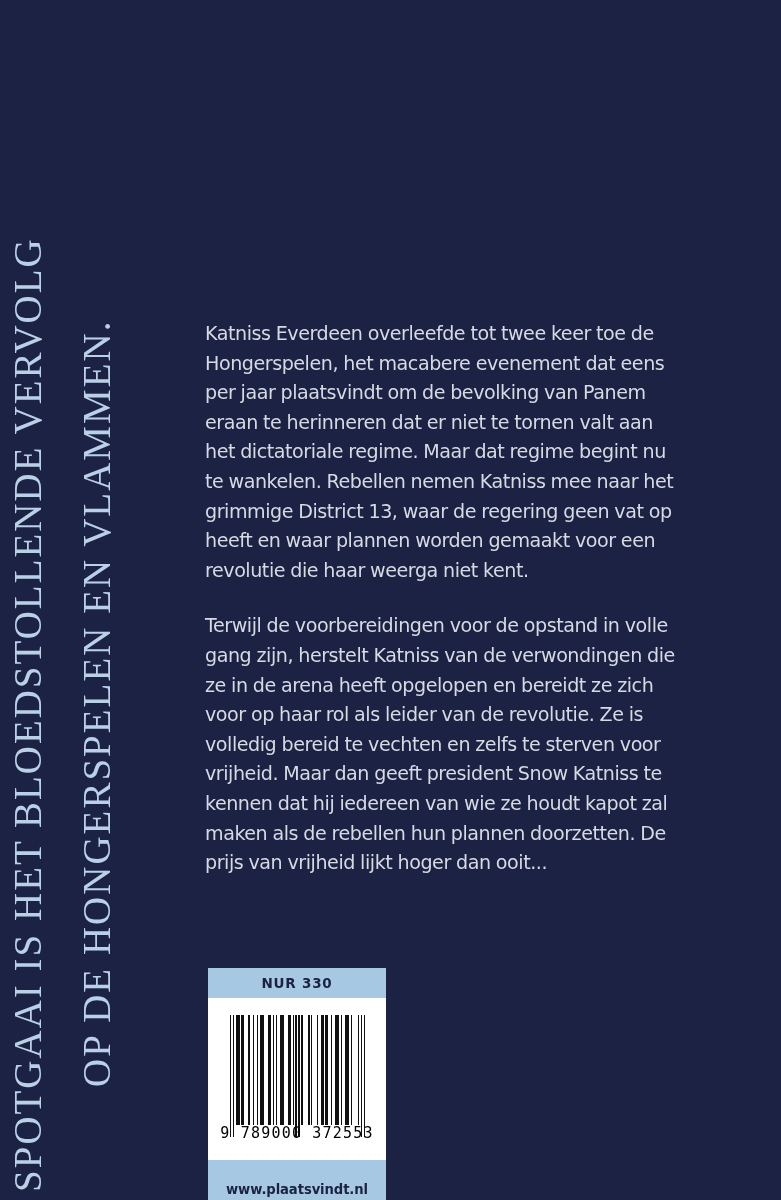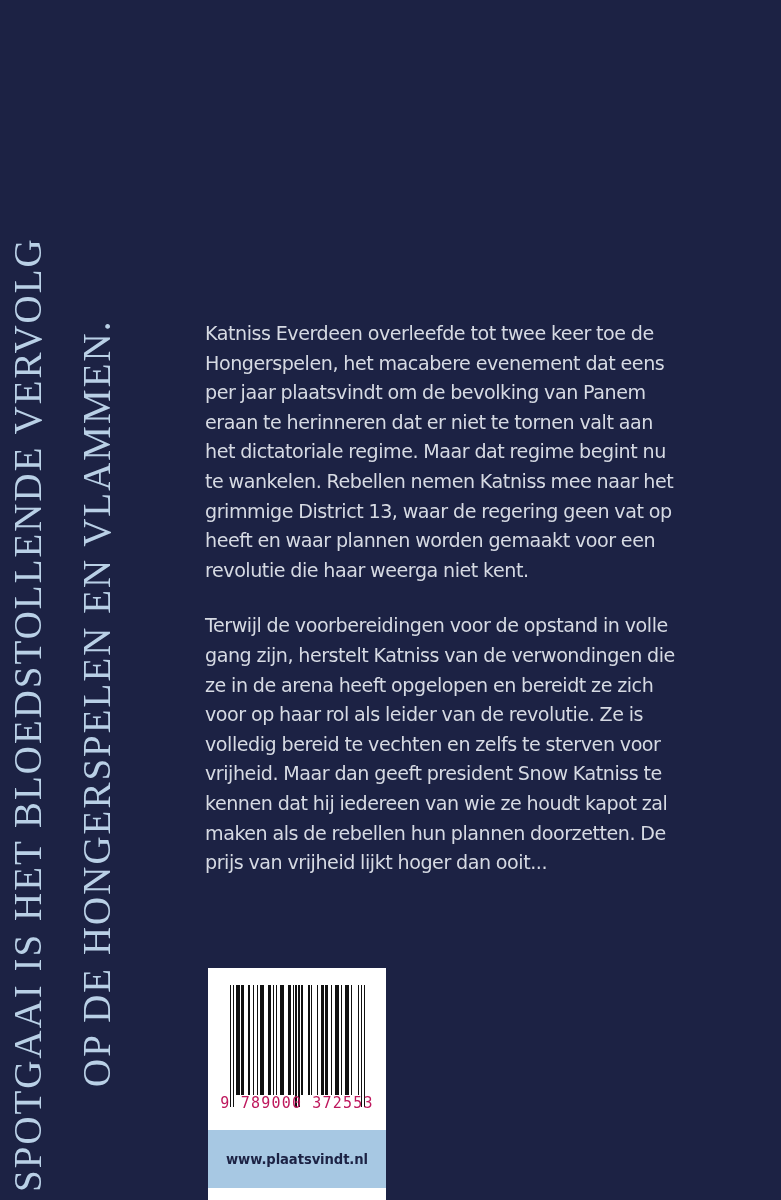--- a/index.html
+++ b/index.html
@@ -123,21 +123,21 @@
   }
   .bc-bars i.tall {
     height: 122px;
   }
   .bc-digits {
     position: absolute;
     left: 8px;
     top: 126px;
     width: 162px;
     text-align: center;
-    color: #be185d;
+    color: #000000;
     font-family: "DejaVu Sans Mono", monospace;
     font-size: 15px;
     letter-spacing: 1.2px;
     white-space: nowrap;
   }
   .bc-foot {
     height: 58px;
     background: #a7c8e3;
     display: flex;
     align-items: center;
@@ -162,20 +162,23 @@
       <div class="tagline-line l2">OP DE HONGERSPELEN EN VLAMMEN.</div>
     </div>
   </div>
 
   <div class="blurb">
     <p>Katniss Everdeen overleefde tot twee keer toe de Hongerspelen, het macabere evenement dat eens per jaar plaatsvindt om de bevolking van Panem eraan te herinneren dat er niet te tornen valt aan het dictatoriale regime. Maar dat regime begint nu te wankelen. Rebellen nemen Katniss mee naar het grimmige District 13, waar de regering geen vat op heeft en waar plannen worden gemaakt voor een revolutie die haar weerga niet kent.</p>
     <p>Terwijl de voorbereidingen voor de opstand in volle gang zijn, herstelt Katniss van de verwondingen die ze in de arena heeft opgelopen en bereidt ze zich voor op haar rol als leider van de revolutie. Ze is volledig bereid te vechten en zelfs te sterven voor vrijheid. Maar dan geeft president Snow Katniss te kennen dat hij iedereen van wie ze houdt kapot zal maken als de rebellen hun plannen doorzetten. De prijs van vrijheid lijkt hoger dan ooit...</p>
   </div>
 
   <div class="barcode-block">
+    <div class="bc-head">
+      <span>NUR 330</span>
+    </div>
     <div class="bc-body">
       <div class="bc-bars" id="bars">
           <i class="tall" style="width: 1.43158px;"></i>
           <i class="g" style="width: 1.43158px;"></i>
           <i class="tall" style="width: 1.43158px;"></i>
           <i class="g" style="width: 1.43158px;"></i>
           <i style="width: 1.43158px;"></i>
           <i style="width: 1.43158px;"></i>
           <i style="width: 1.43158px;"></i>
           <i class="g" style="width: 1.43158px;"></i>

